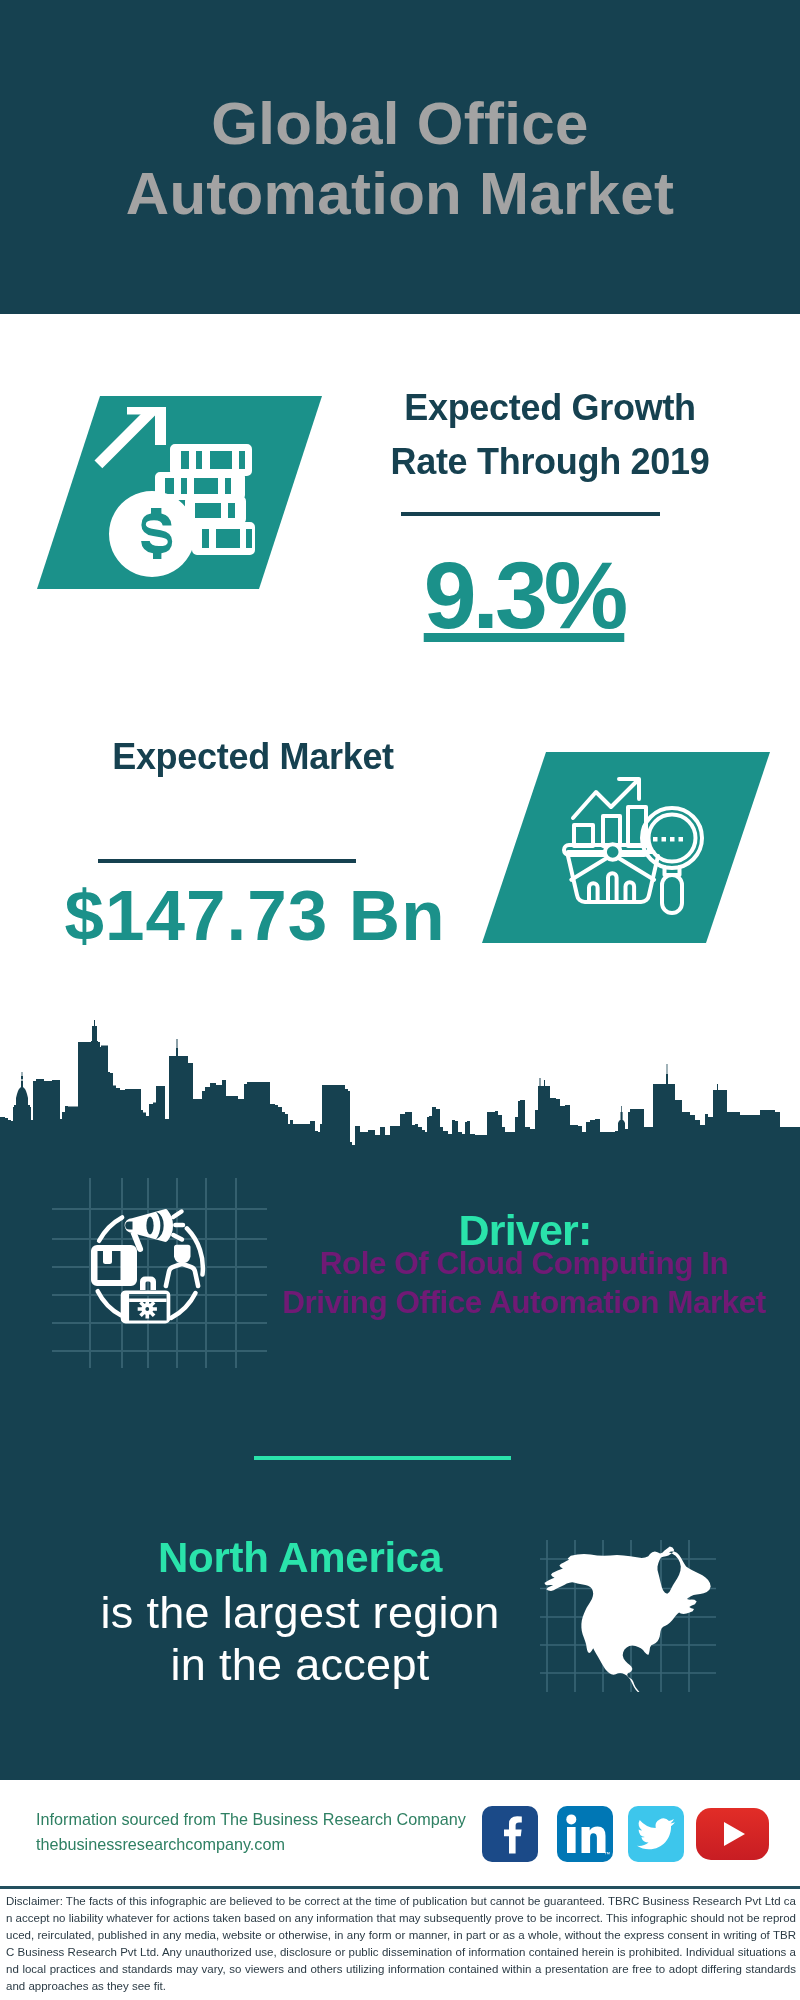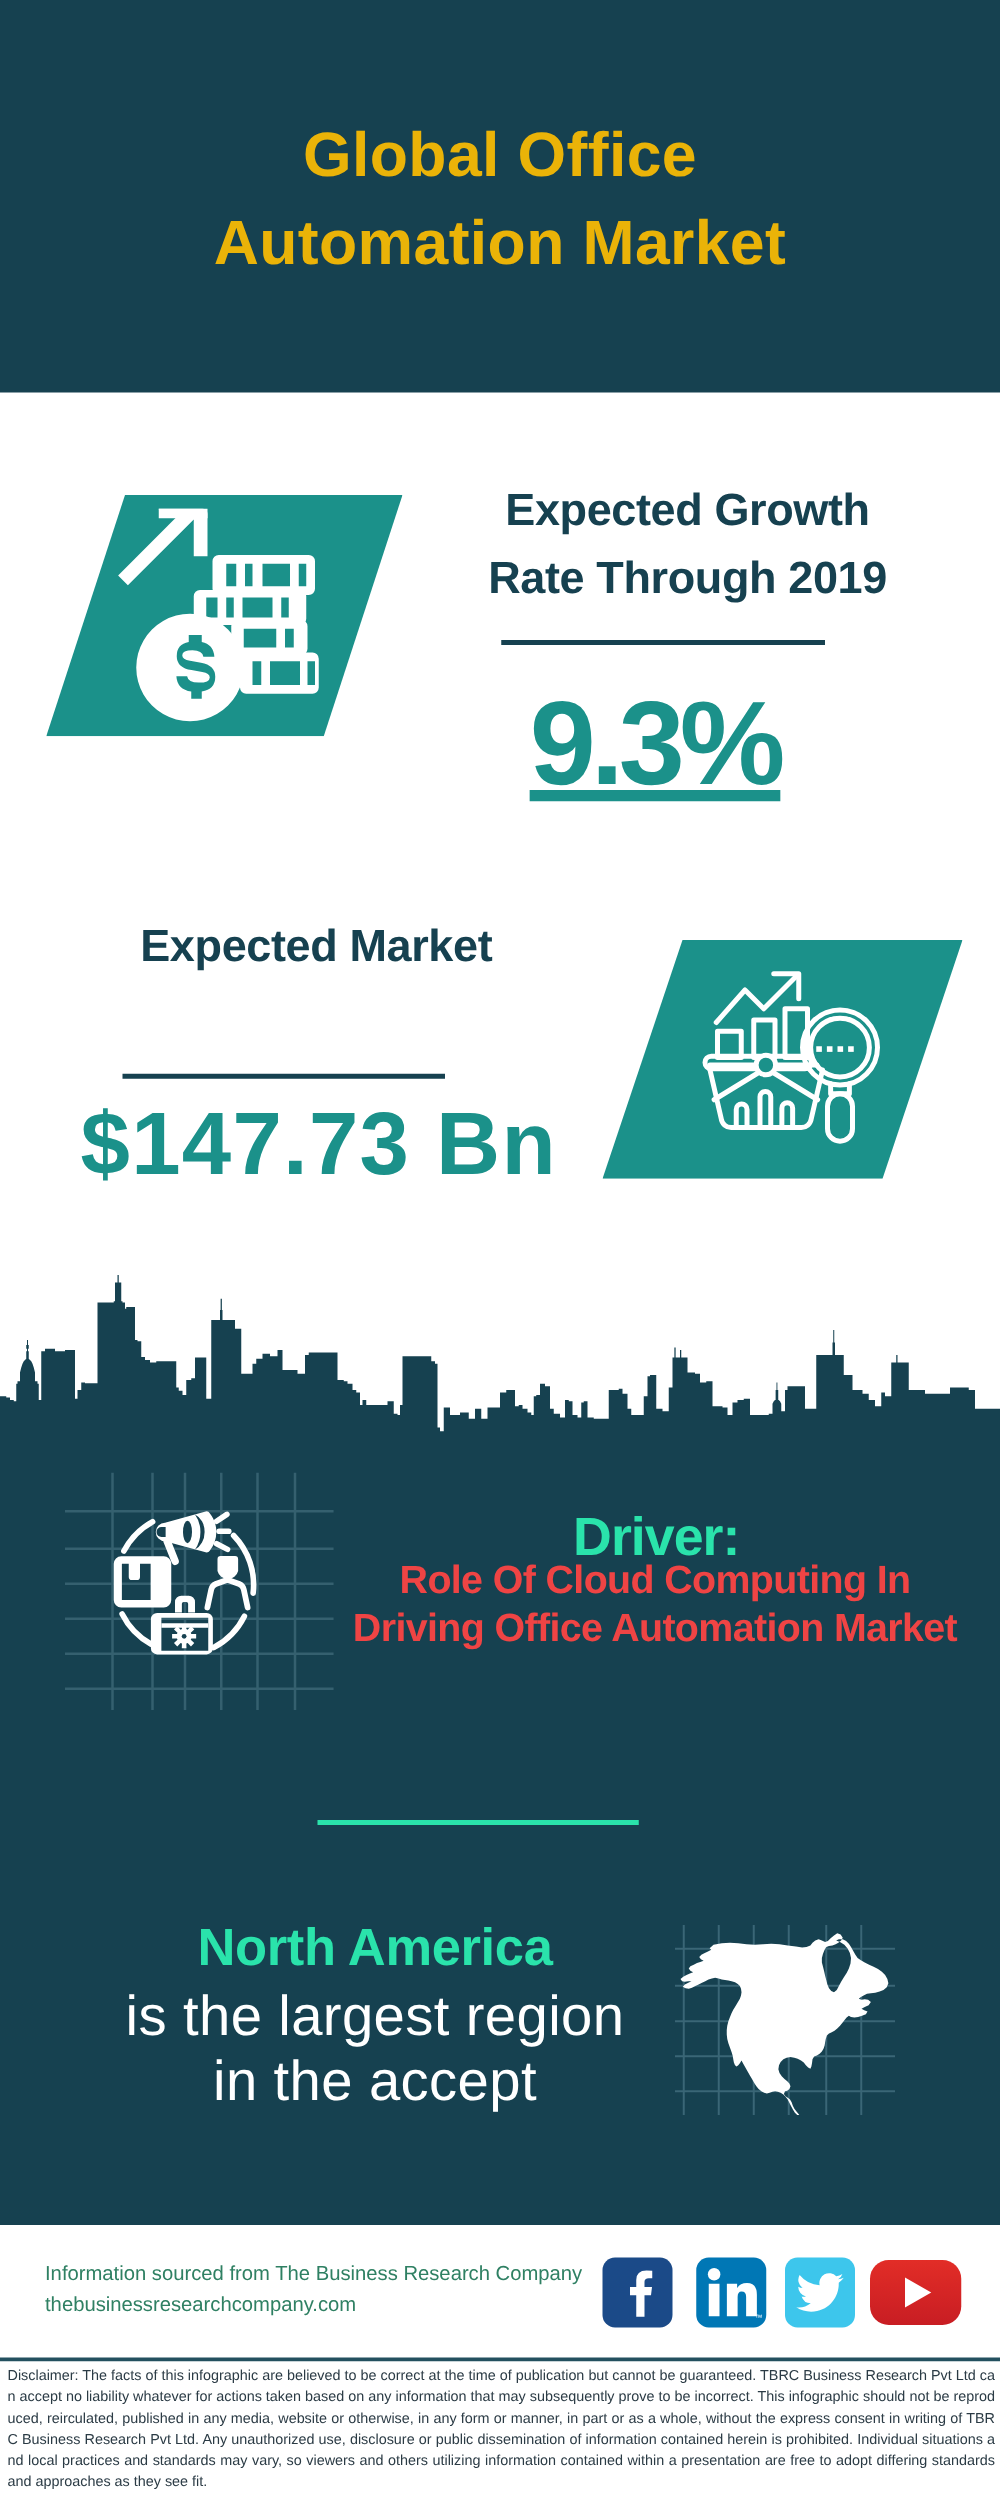--- a/index.html
+++ b/index.html
@@ -2,28 +2,28 @@
 <html><head>
 <meta charset="utf-8">
 <style>
   html,body{margin:0;padding:0;}
   body{width:800px;height:2000px;background:#fff;font-family:"Liberation Sans",sans-serif;overflow:hidden;}
   .page{position:relative;width:800px;height:2000px;background:#fff;}
   .abs{position:absolute;}
 
   
   .hdr{left:0;top:0;width:800px;height:314px;background:#164150;}
-  .hdr-title{left:0;top:89px;width:800px;text-align:center;color:#eab308;font-size:50px;font-weight:700;line-height:70px;letter-spacing:0.3px;}
+  .hdr-title{left:0;top:89px;width:800px;text-align:center;color:#a3a3a3;font-size:60px;font-weight:700;line-height:70px;letter-spacing:0.3px;}
   .stat-head{color:#164150;font-size:36px;font-weight:700;line-height:54px;text-align:center;letter-spacing:-0.3px;}
   .rule{height:4px;background:#164150;}
   .stat-val{color:#1b918a;font-weight:700;text-align:center;}
   .stat-val-a{font-size:95px;letter-spacing:-4px;line-height:95px;}
   .stat-val-b{font-size:71px;letter-spacing:1px;line-height:71px;}
   .drv-title{color:#2ae3ab;font-size:43px;font-weight:700;text-align:center;letter-spacing:-0.8px;}
-  .drv-body{color:#ef4444;font-size:31.5px;font-weight:700;line-height:38.5px;text-align:center;letter-spacing:-0.5px;}
+  .drv-body{color:#701a75;font-size:31.5px;font-weight:700;line-height:38.5px;text-align:center;letter-spacing:-0.5px;}
   .na-title{color:#2ae3ab;font-size:42px;font-weight:700;text-align:center;letter-spacing:-0.3px;}
   .na-body{color:#fff;font-size:45px;font-weight:400;line-height:52px;text-align:center;letter-spacing:0.3px;}
 
   
   .src{color:#2f8063;font-size:16.2px;line-height:25px;}
   .divline{height:3px;background:#23505f;}
   .disc{color:#2b3b45;font-size:11.5px;line-height:17px;text-align:justify;word-break:break-all;}
 </style>
 </head>
 <body>

